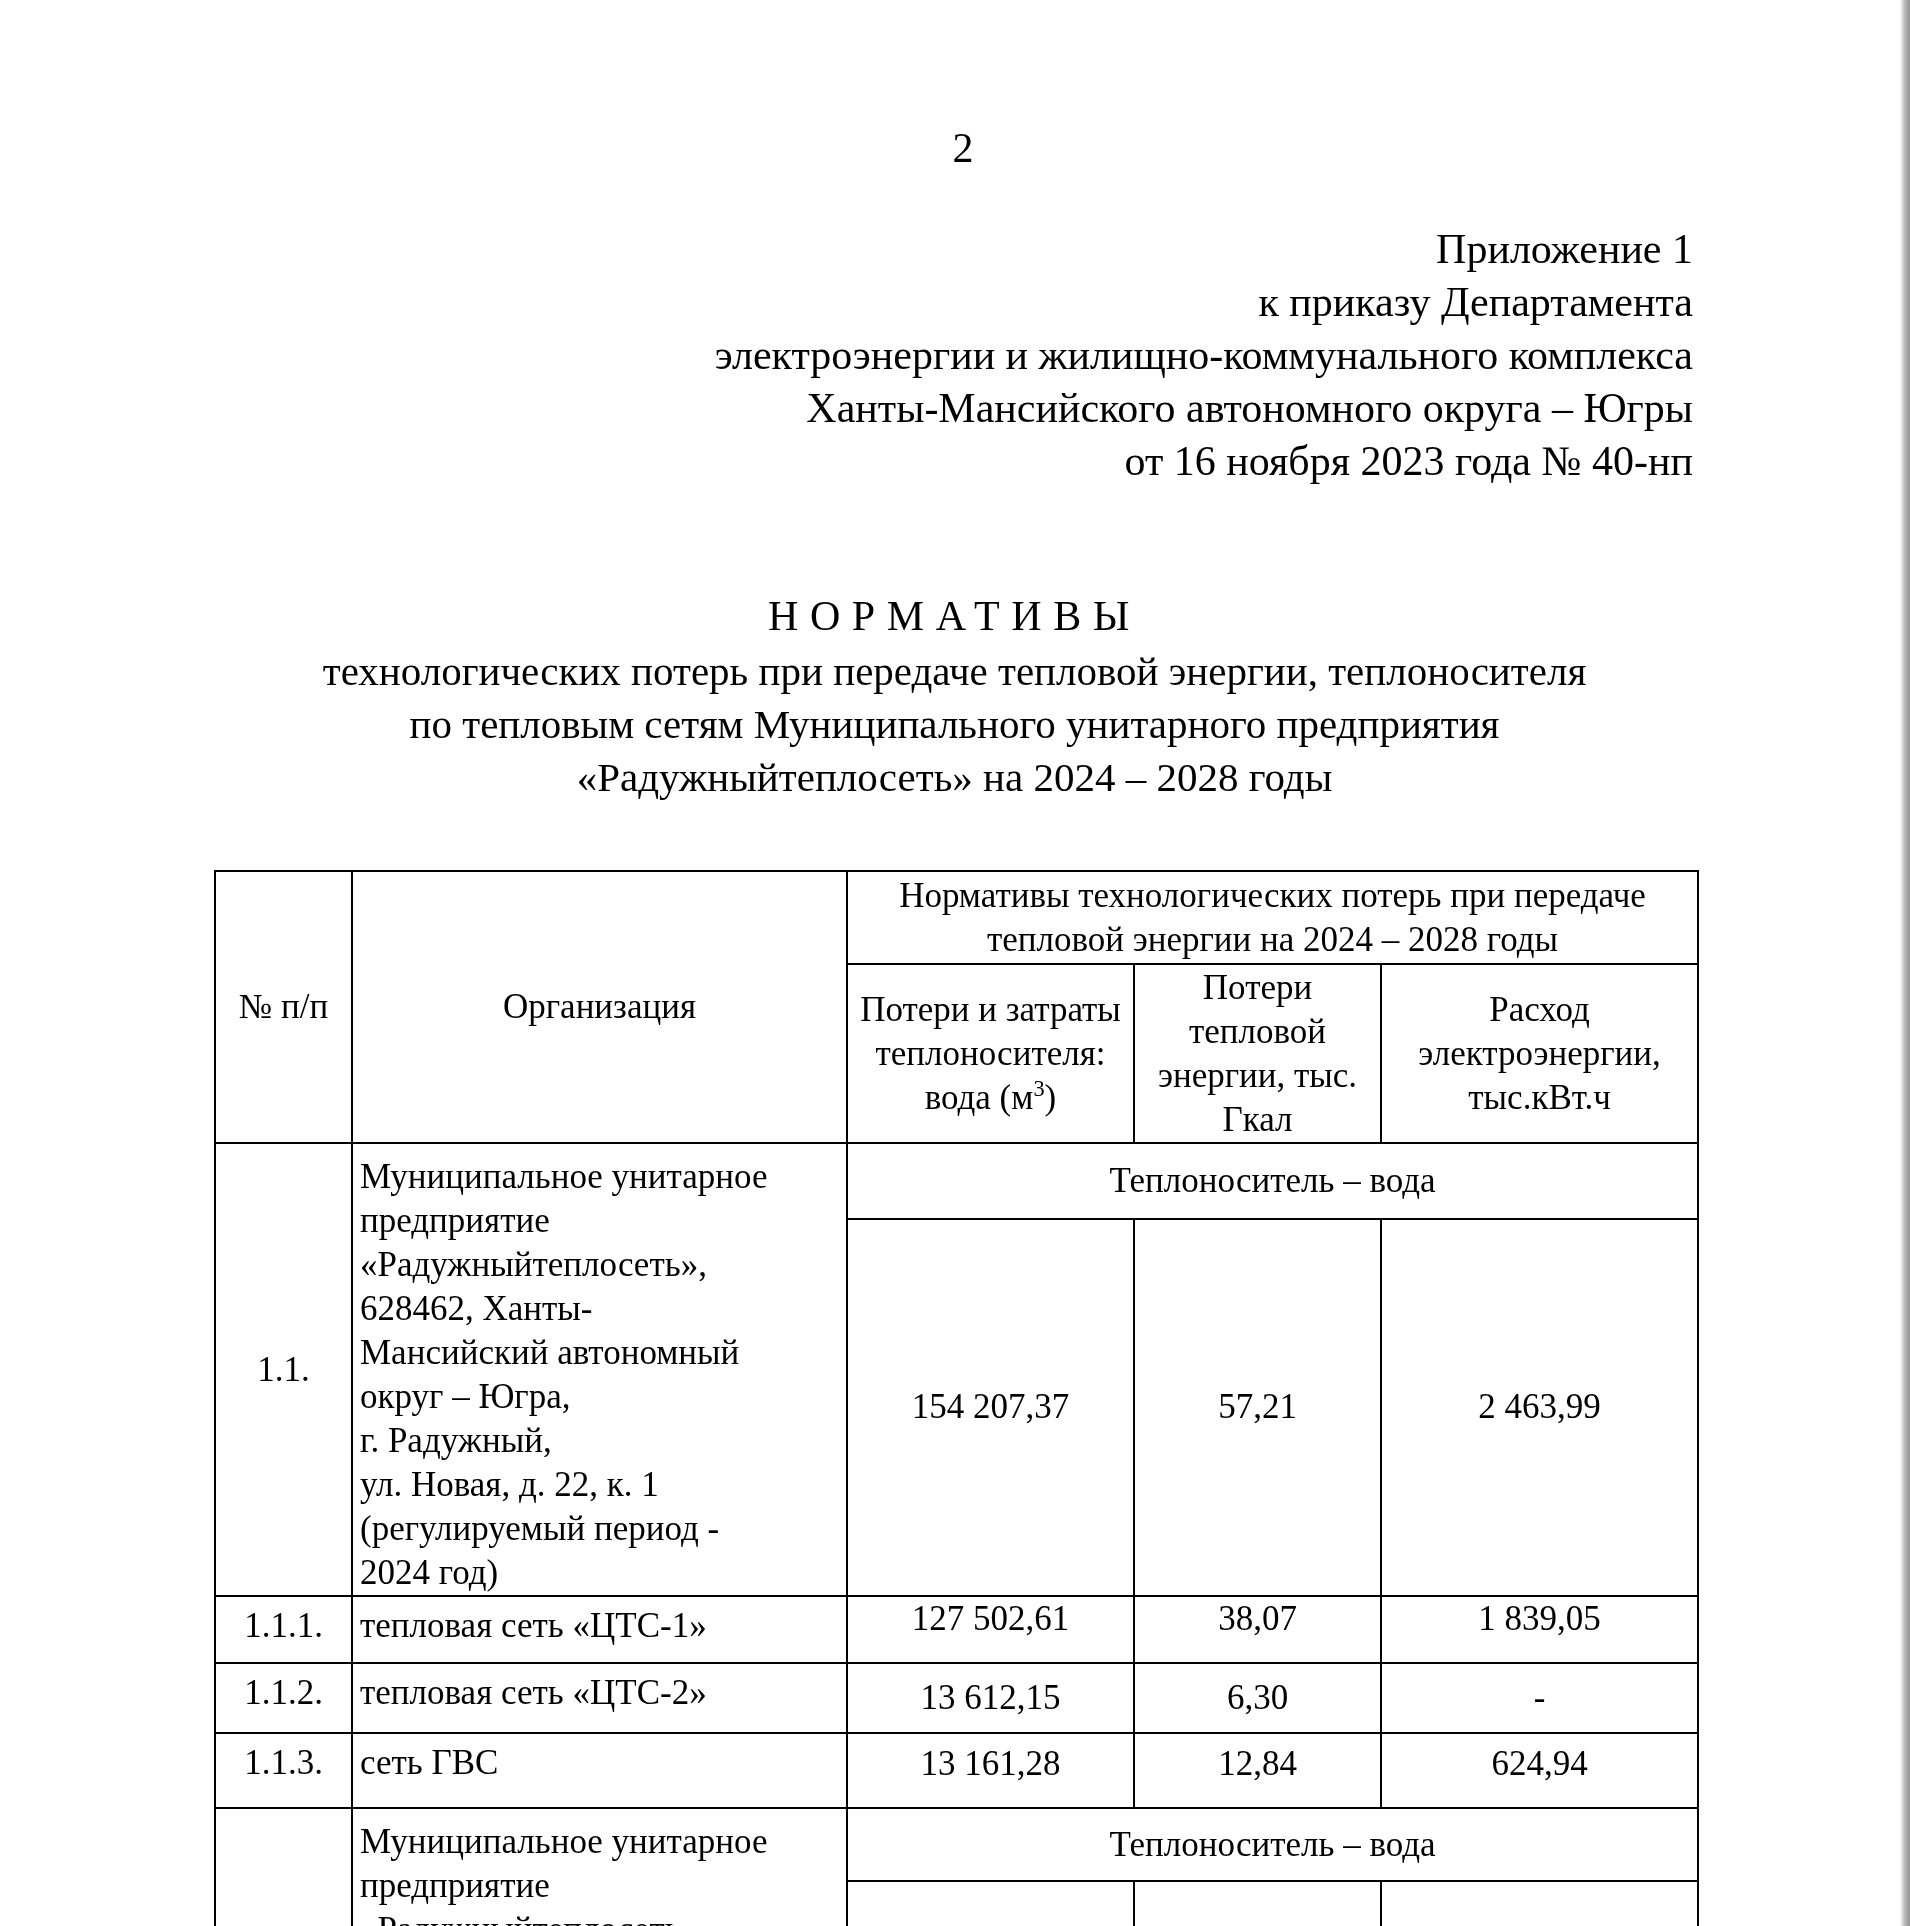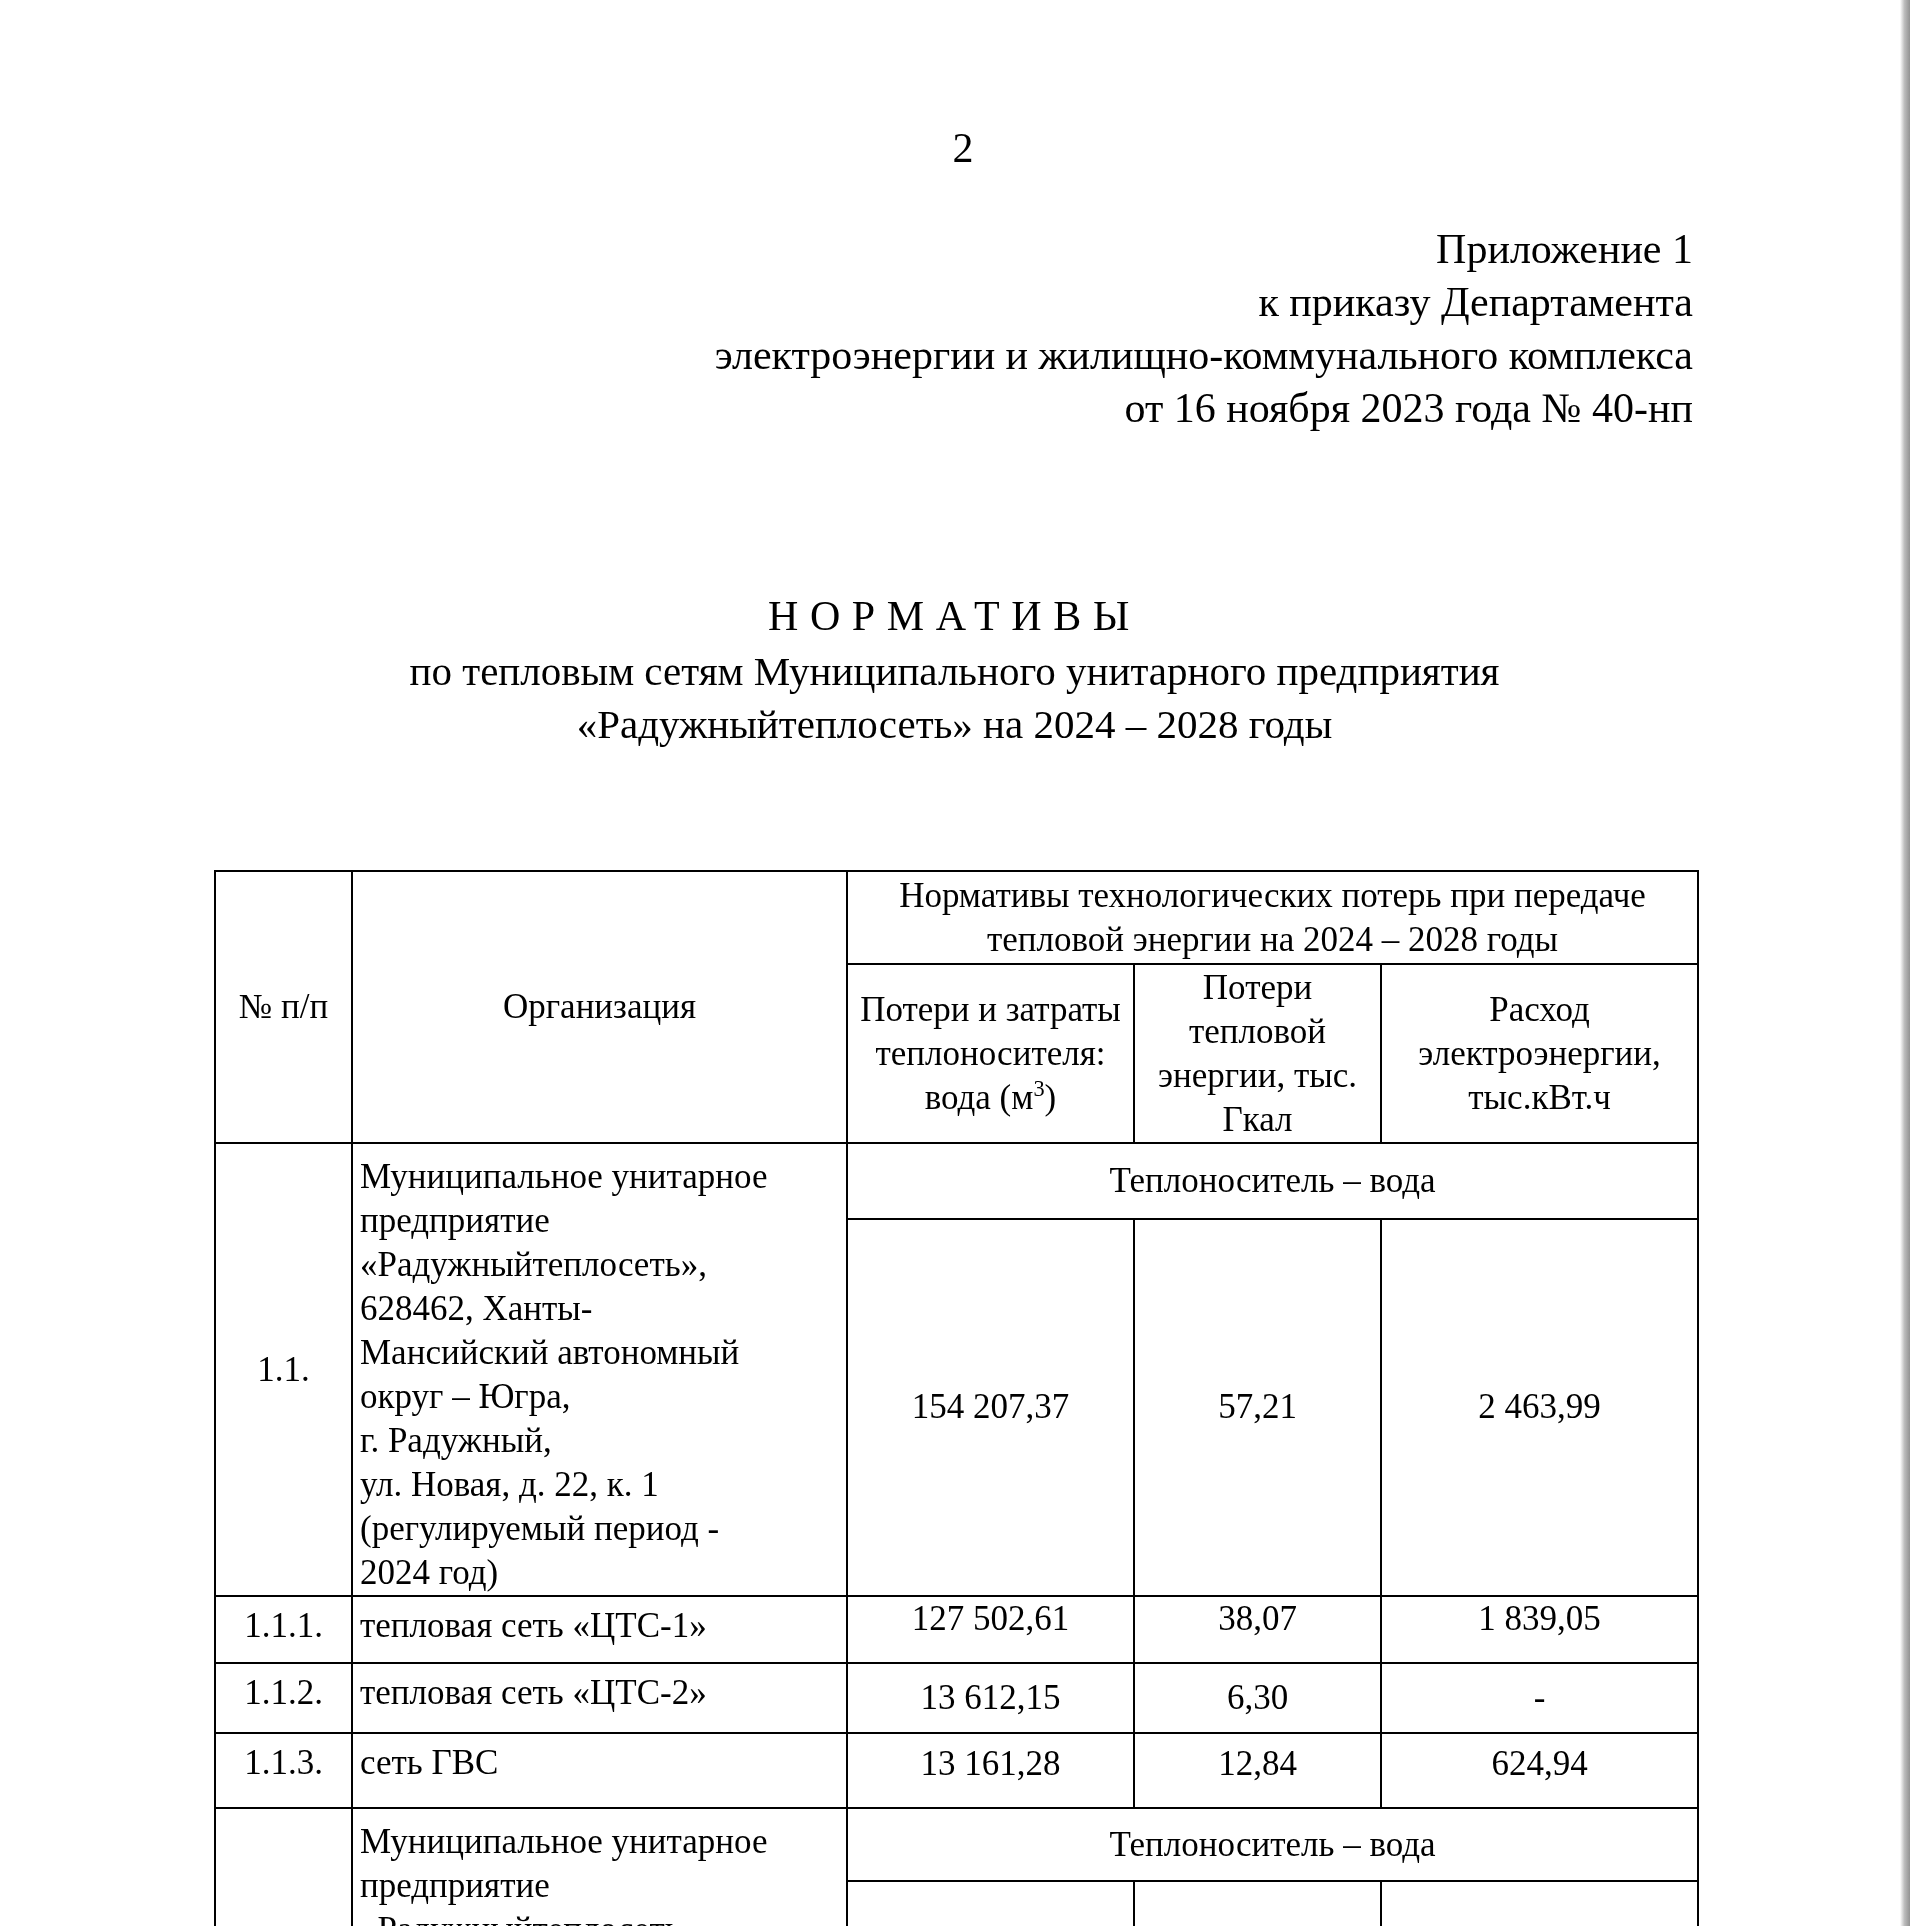--- a/index.html
+++ b/index.html
@@ -46,25 +46,27 @@
 <body>
 
 <div class="scan-edge-right"></div>
 
 <div class="page-number">2</div>
 
 <div class="appendix">
   <div>Приложение 1</div>
   <div>к приказу Департамента</div>
   <div>электроэнергии и жилищно-коммунального комплекса</div>
+  <div>Ханты-Мансийского автономного округа – Югры</div>
   <div>от 16 ноября 2023 года № 40-нп</div>
 </div>
 
 <div class="title-block">
   <div class="title-main">НОРМАТИВЫ</div>
+  <div class="title-sub">технологических потерь при передаче тепловой энергии, теплоносителя</div>
   <div class="title-sub">по тепловым сетям Муниципального унитарного предприятия</div>
   <div class="title-sub">«Радужныйтеплосеть» на 2024 – 2028 годы</div>
 </div>
 
 <div class="table-wrap">
   <table>
     <colgroup>
       <col style="width:137px">
       <col style="width:495px">
       <col style="width:287px">

